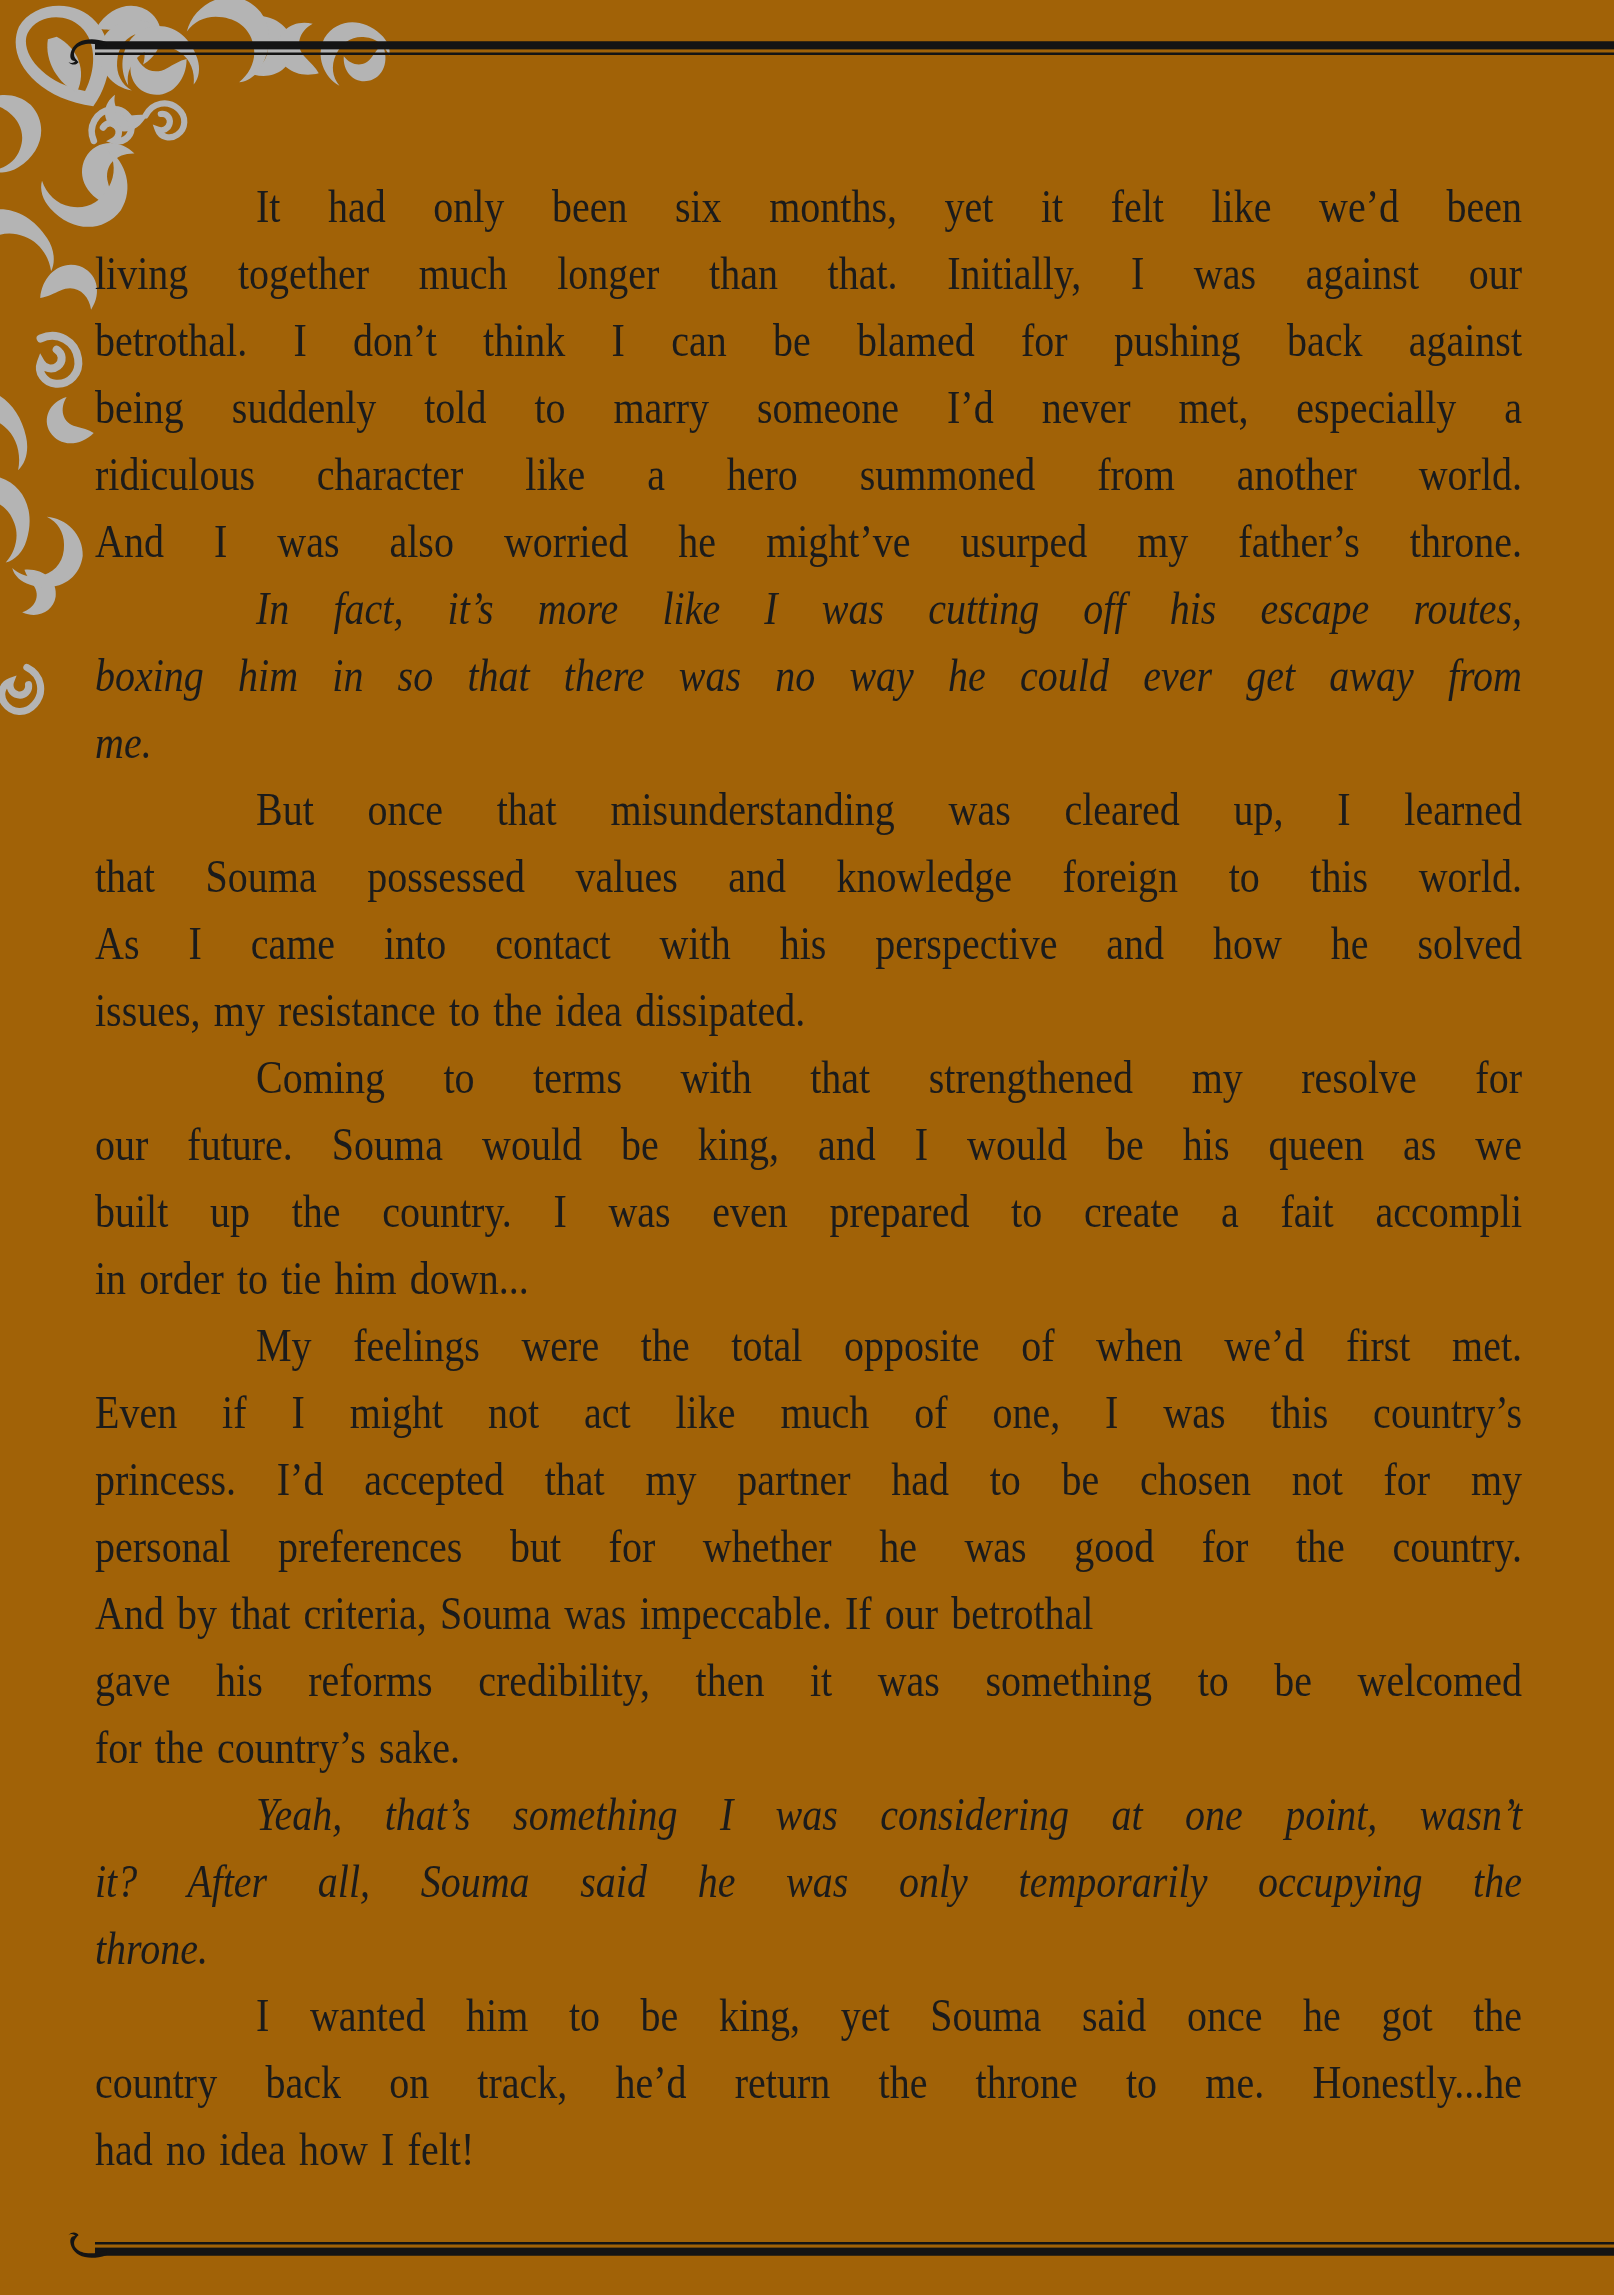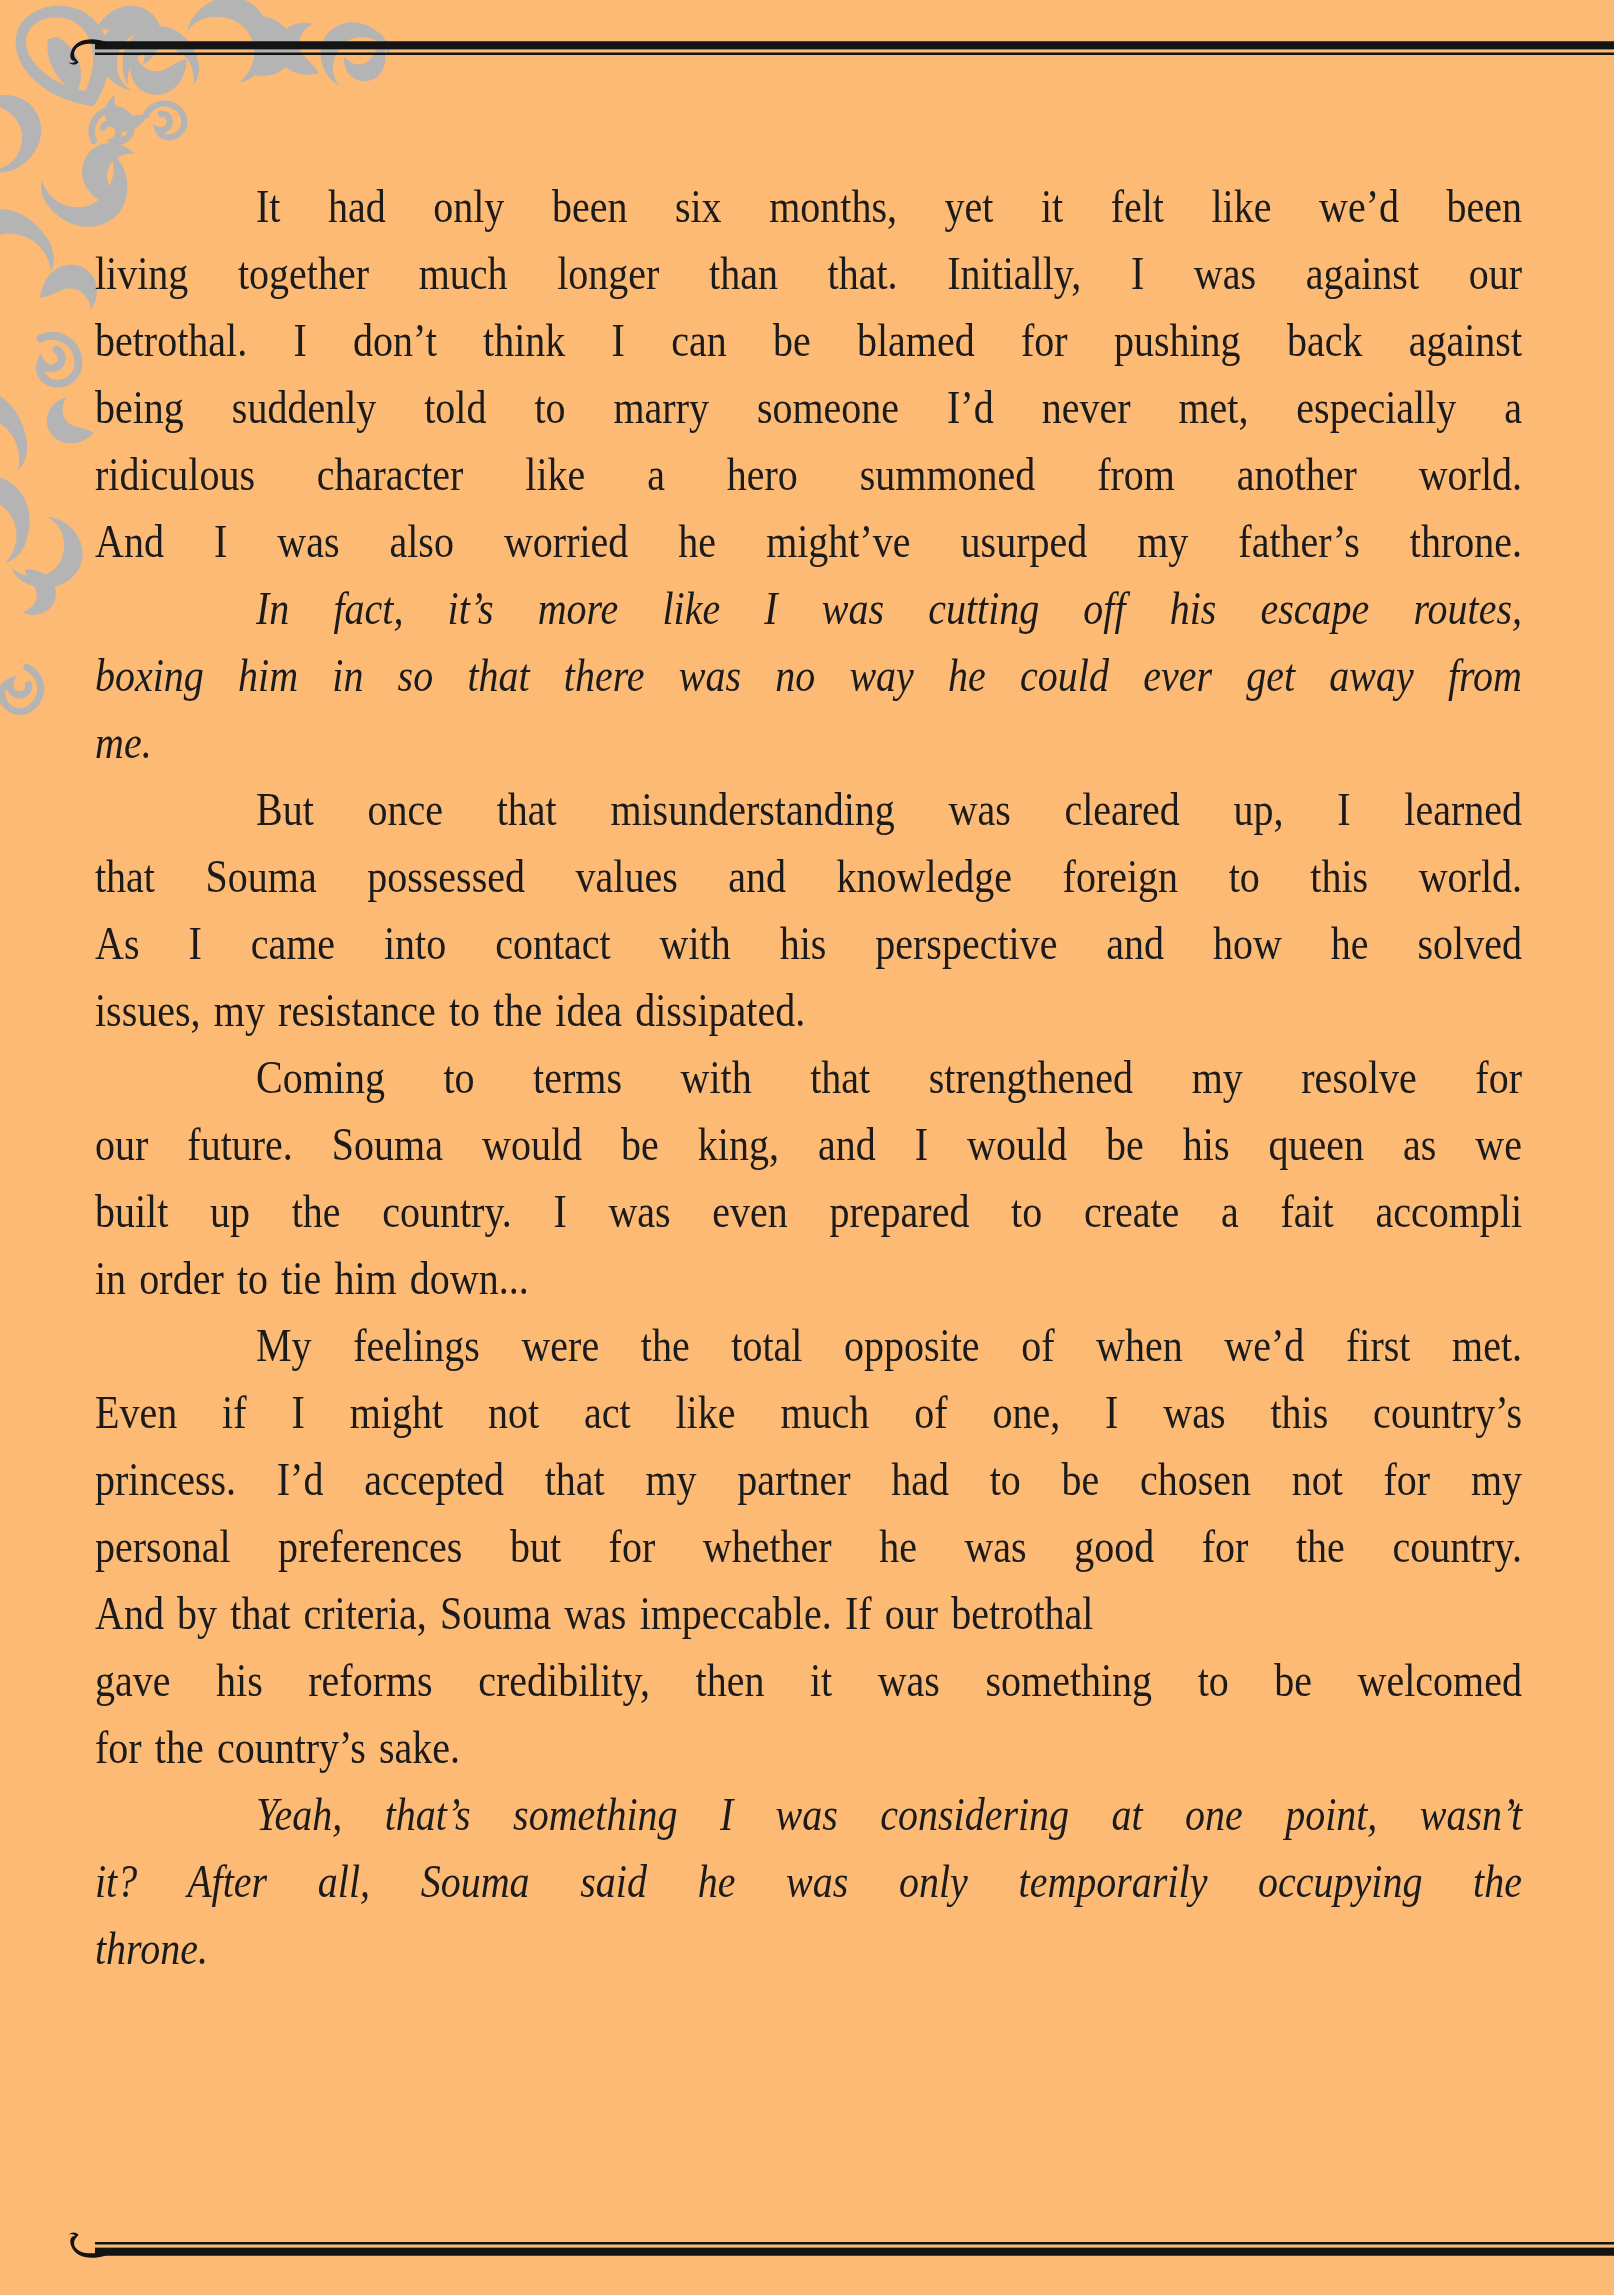--- a/index.html
+++ b/index.html
@@ -1,19 +1,19 @@
 <!DOCTYPE html>
 <html style="font-size:10px"><head>
 <meta charset="utf-8">
 <style>
   html,body{margin:0;padding:0;background:#ffffff;}
   .page{
     position:relative;
     width:1614px;height:2295px;
-    background:#fdba74;
+    background:#a16207;
     overflow:hidden;
     font-family:"Liberation Serif", serif;
   }
   
   .flourish{position:absolute;left:0;top:0;width:416px;height:738px;}
   
   .rule{position:absolute;left:66px;right:0;height:40px;}
   .rule svg{display:block;width:100%;height:100%;}
   .rule-top{top:35px;}
   .rule-bottom{top:2222px;}
@@ -134,16 +134,21 @@
         <div class="line just">personal preferences but for whether he was good for the country.</div>
         <div class="line">And by that criteria, Souma was impeccable. If our betrothal</div>
         <div class="line just">gave his reforms credibility, then it was something to be welcomed</div>
         <div class="line">for the country’s sake.</div>
       </div>
       <div class="para it">
         <div class="line just ind">Yeah, that’s something I was considering at one point, wasn’t</div>
         <div class="line just">it? After all, Souma said he was only temporarily occupying the</div>
         <div class="line">throne.</div>
       </div>
+      <div class="para">
+        <div class="line just ind">I wanted him to be king, yet Souma said once he got the</div>
+        <div class="line just">country back on track, he’d return the throne to me. Honestly...he</div>
+        <div class="line">had no idea how I felt!</div>
+      </div>
     </div>
 
 </div>
 
 
 </body></html>

